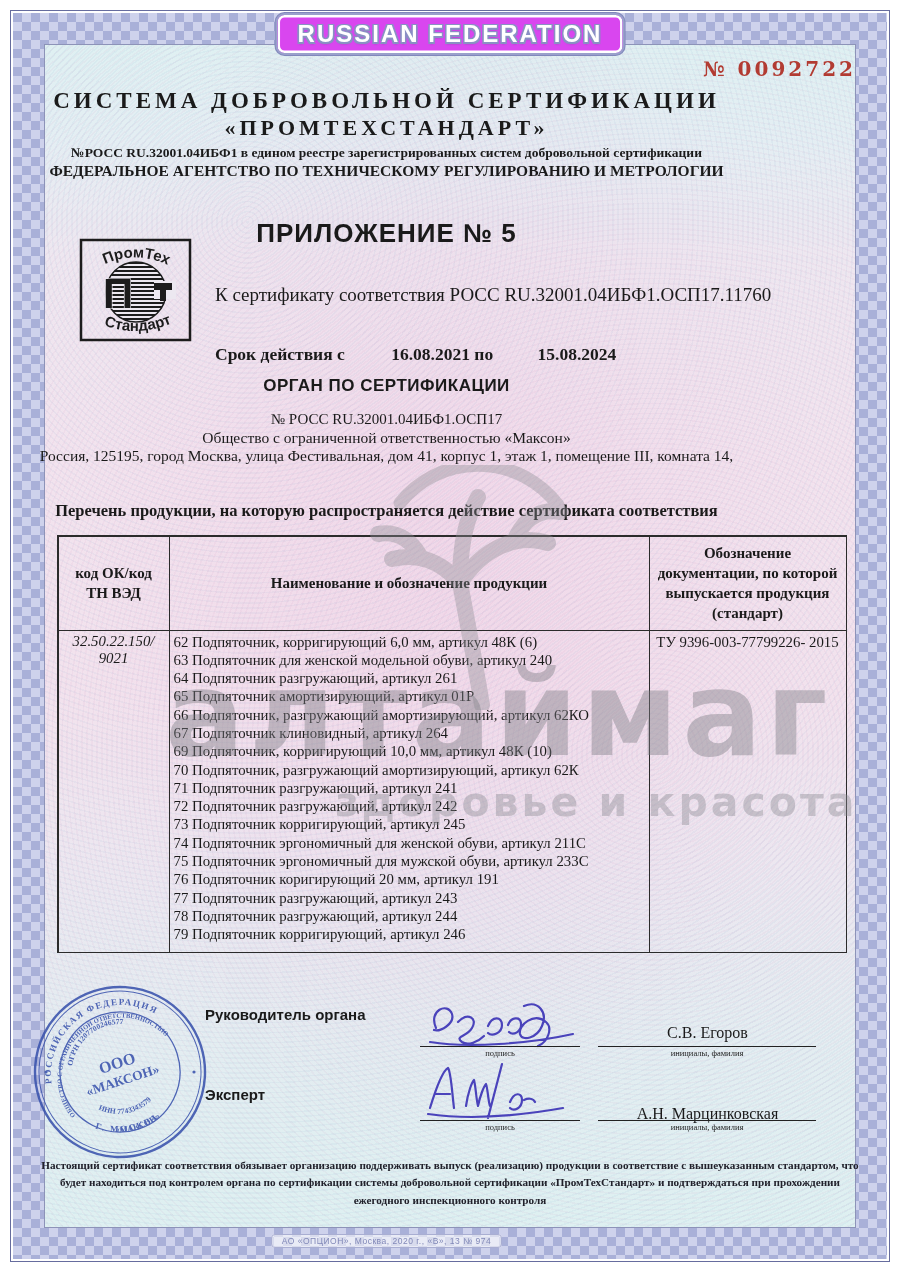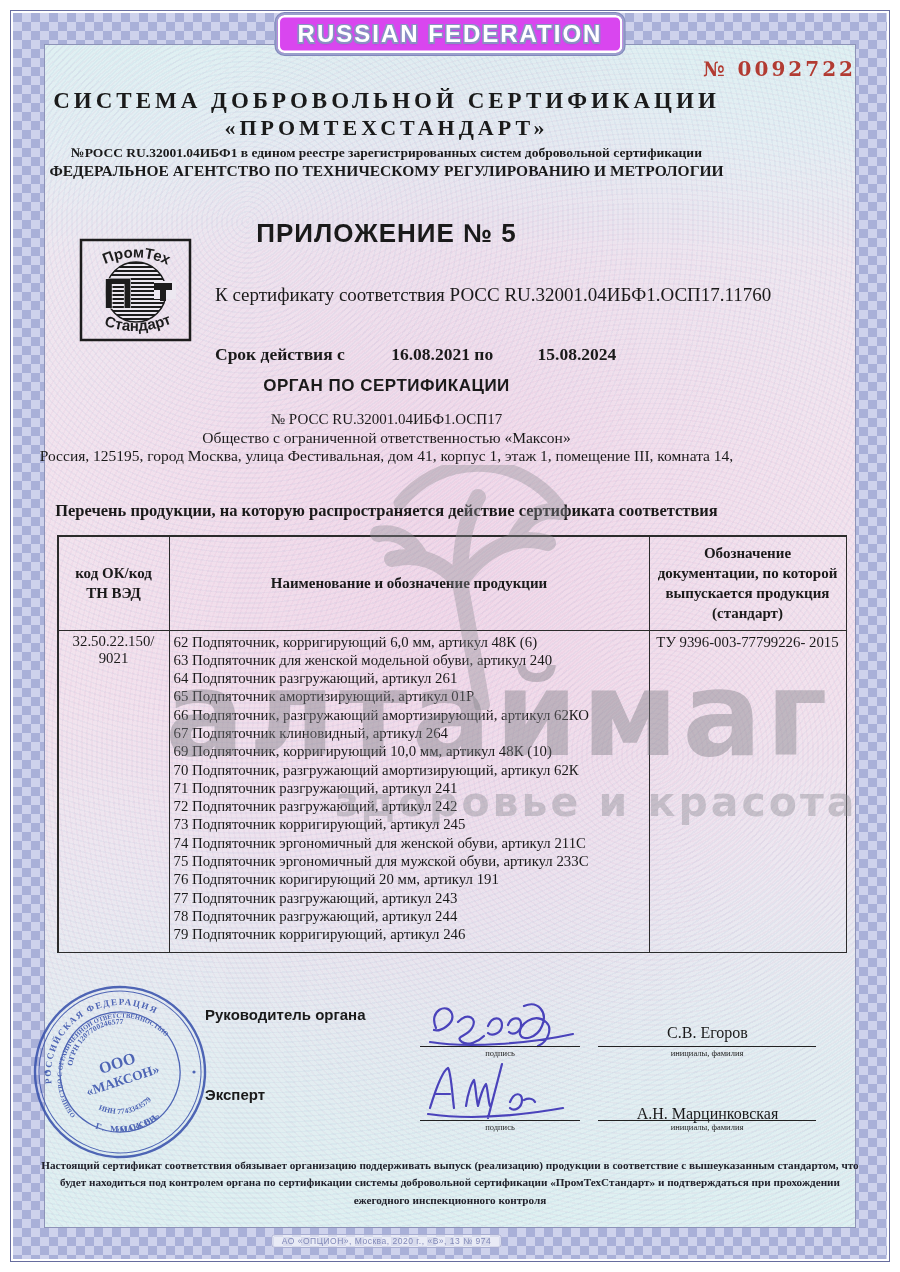--- a/index.html
+++ b/index.html
@@ -49,21 +49,21 @@
   .orgaddr{top:447px;font-size:15.5px;}
   .orgcont{top:465px;font-size:15.5px;}
   .tcap{top:501px;font-weight:bold;font-size:16.5px;}
 
   .ptable{top:535px;left:57px;width:788px;display:grid;grid-template-columns:111px 480px 197px;
         border:1.5px solid #2b2b2b;background:transparent;}
   .cell{border:1px solid #2b2b2b;margin:-.5px;}
   .hcell{display:flex;align-items:center;justify-content:center;text-align:center;
         font-weight:bold;font-size:15px;line-height:1.35;min-height:95px;padding:4px 8px;box-sizing:border-box;}
   .bcell{font-size:14.8px;padding:2px 4px 8px 4px;box-sizing:border-box;}
-  .code-cell{text-align:center;line-height:1.2;}
+  .code-cell{text-align:center;line-height:1.2;font-style:italic;}
   .std-cell{text-align:center;line-height:1.25;}
   .product-line{line-height:18.3px;white-space:nowrap;}
 
   .sig-label{left:205px;font-family:"Liberation Sans",sans-serif;font-weight:bold;font-size:15px;}
   .sigline{border-top:1.2px solid #222;}
   .capt{font-size:8.5px;text-align:center;color:#222;}
   .sig-name{font-size:16px;text-align:center;}
   .ink{stroke:#4a43bb;stroke-width:2.2;fill:none;stroke-linecap:round;stroke-linejoin:round;}
 
   .footer-note{top:1157px;left:35px;width:830px;text-align:center;font-weight:bold;

